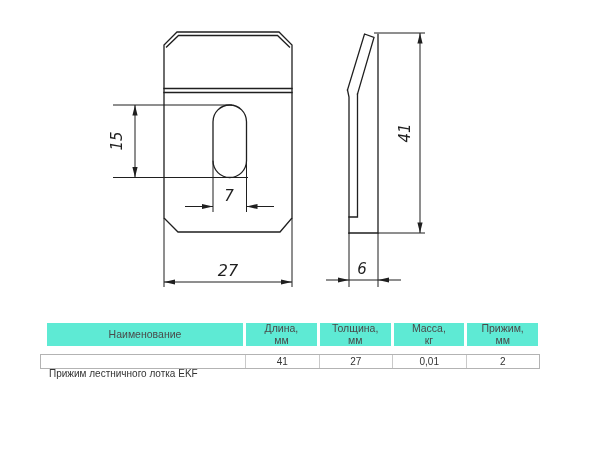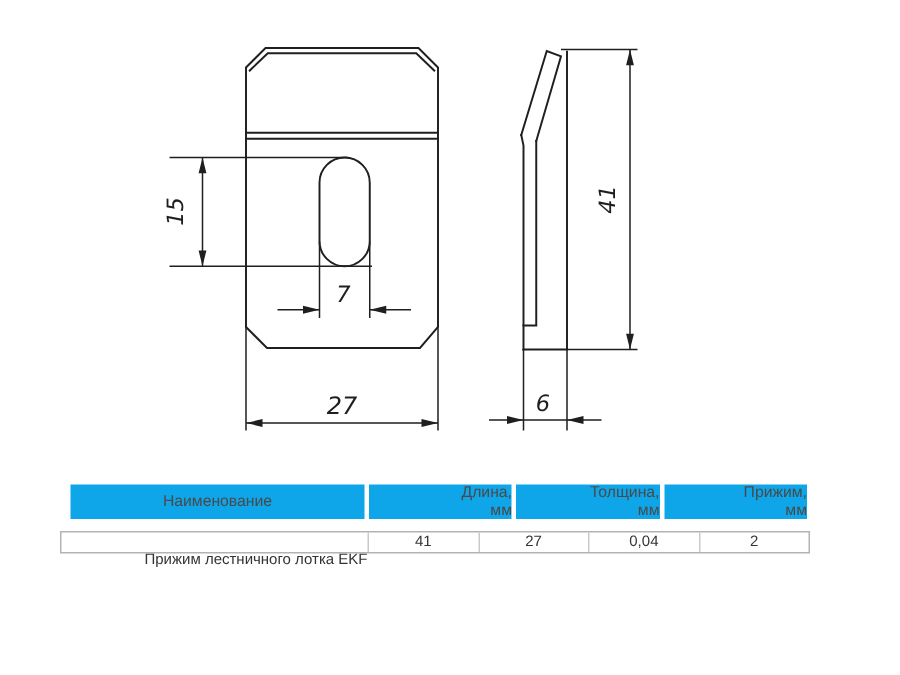--- a/index.html
+++ b/index.html
@@ -12,30 +12,30 @@
     font-family:"DejaVu Sans",sans-serif;
     font-style:italic;
     fill:#1f1f1f;
   }
   .dim-label{font-size:15px;}
   .dim-label-lg{font-size:16px;}
 
   .table-wrap{position:absolute;left:40px;top:323px;width:500px;}
   .thead{display:flex;gap:3px;margin-left:7px;margin-right:2px;}
   .th{
-    background:#0ea5e9;color:#4a4a4a;font-size:10.5px;line-height:11.5px;
+    background:#5eead4;color:#4a4a4a;font-size:10.5px;line-height:11.5px;
     text-align:center;height:23px;display:flex;flex-direction:column;justify-content:center;
   }
   .th-name{flex:0 0 196px;}
-  .th-col{flex:1 1 0;text-align:right;}
+  .th-col{flex:1 1 0;}
   .trow{
     display:flex;align-items:center;margin-top:8px;height:13px;
     border:1px solid #b3b3b3;font-size:10px;color:#333333;background:#ffffff;
   }
-  .td-name{flex:0 0 204px;box-sizing:border-box;padding-left:8px;text-align:right;margin-top:23px;}
+  .td-name{flex:0 0 204px;box-sizing:border-box;padding-left:8px;text-align:left;margin-top:23px;}
   .td-col{flex:1 1 0;text-align:center;border-left:1px solid #c9c9c9;line-height:13px;}
 </style>
 </head>
 <body>
 
 <svg class="drawing" width="600" height="312" viewBox="0 0 600 312" aria-hidden="true">
 
   <g stroke="#1f1f1f" stroke-width="1.3" fill="none" stroke-linecap="square">
 
     <path d="M177,32 H279 L292,45 V218 L280,232 H178 L164,218 V45 Z"></path>
@@ -95,25 +95,29 @@
     </div>
     <div class="th th-col">
       <div>Длина,</div>
       <div>мм</div>
     </div>
     <div class="th th-col">
       <div>Толщина,</div>
       <div>мм</div>
     </div>
     <div class="th th-col">
+      <div>Масса,</div>
+      <div>кг</div>
+    </div>
+    <div class="th th-col">
       <div>Прижим,</div>
       <div>мм</div>
     </div>
   </div>
 
   <div class="trow">
     <div class="td-name">Прижим лестничного лотка EKF</div>
     <div class="td-col">41</div>
     <div class="td-col">27</div>
-    <div class="td-col">0,04</div>
+    <div class="td-col">0,01</div>
     <div class="td-col">2</div>
   </div>
 </div>
 
 </body></html>

